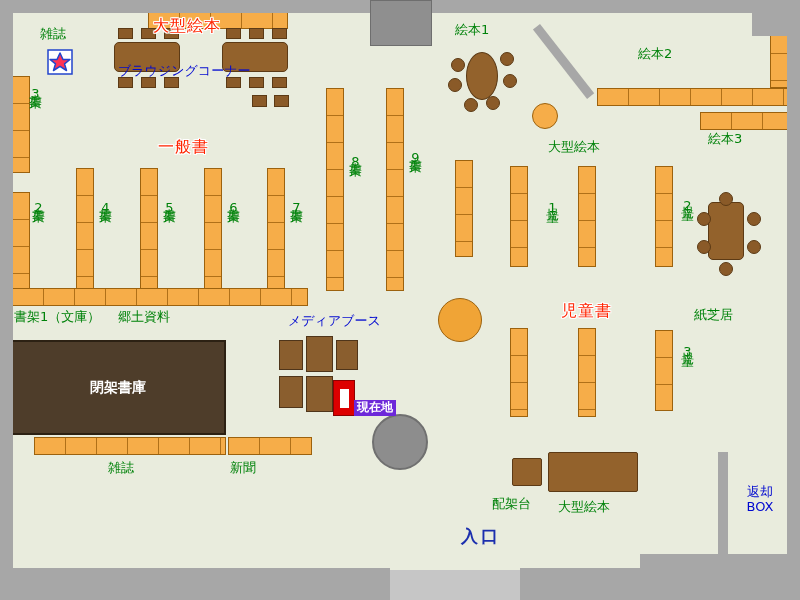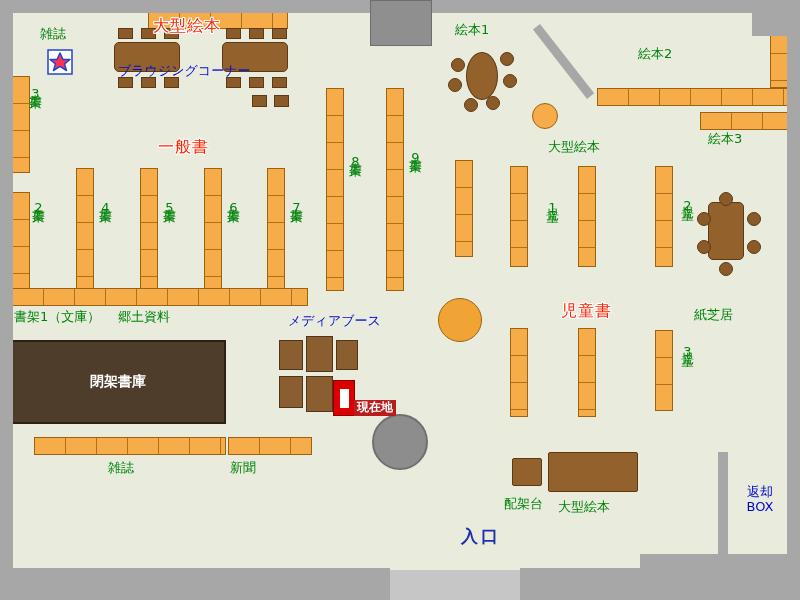--- a/index.html
+++ b/index.html
@@ -18,21 +18,21 @@
   .booth{background:#8a5e2e;border:1px solid #4f351a}
   .lab{position:absolute;font-weight:normal;white-space:nowrap;line-height:1.15}
   .green{color:#00820a;font-size:13px}
   .blue{color:#0008d0;font-size:13px}
   .red{color:#ff2400;font-size:16px;letter-spacing:1px;
        text-shadow:1px 1px 0 #fff,-1px -1px 0 #fff,1px -1px 0 #fff,-1px 1px 0 #fff,
                    0 1px 0 #fff,0 -1px 0 #fff,1px 0 0 #fff,-1px 0 0 #fff}
   .vert{writing-mode:vertical-rl;text-orientation:upright;letter-spacing:1px}
   .closed{background:#4e3d2a;border:2px solid #2c2113;display:flex;
           align-items:center;justify-content:center;color:#fff;font-weight:bold;font-size:14px}
-  .here-label{background:#b91c1c;color:#fff;font-size:12px;font-weight:bold;padding:1px 3px}
+  .here-label{background:#6d28d9;color:#fff;font-size:12px;font-weight:bold;padding:1px 3px}
   .booth-red{background:#dd0000;border:1px solid #8d0000}
   .entrance{color:#1c2fae;font-size:17px;letter-spacing:3px;font-weight:bold}
 </style>
 </head>
 <body>
 
 <div id="map">
 
   <div class="abs shelf-h" style="left:148px;top:12px;width:140px;height:17px"></div>
   <div class="abs shelf-v" style="left:12px;top:76px;width:18px;height:97px"></div>
@@ -94,21 +94,21 @@
 
   <div class="abs booth" style="left:279px;top:340px;width:24px;height:30px"></div>
   <div class="abs booth" style="left:306px;top:336px;width:27px;height:36px"></div>
   <div class="abs booth" style="left:336px;top:340px;width:22px;height:30px"></div>
   <div class="abs booth" style="left:279px;top:376px;width:24px;height:32px"></div>
   <div class="abs booth" style="left:306px;top:376px;width:27px;height:36px"></div>
   <div class="abs booth-red" style="position:absolute;left:333px;top:380px;width:22px;height:36px;box-sizing:border-box">
     <div style="position:absolute;left:6px;top:8px;width:9px;height:19px;background:#fff"></div>
   </div>
 
-  <div class="abs closed" style="left:10px;top:340px;width:216px;height:84px">
+  <div class="abs closed" style="left:10px;top:340px;width:216px;height:95px">
     <span>閉架書庫</span>
   </div>
   <div class="abs table" style="left:512px;top:458px;width:30px;height:28px;border-radius:2px"></div>
   <div class="abs table" style="left:548px;top:452px;width:90px;height:40px;border-radius:2px"></div>
 
   <div class="abs wall" style="left:0;top:0;width:800px;height:13px"></div>
   <div class="abs wall" style="left:0;top:0;width:13px;height:600px"></div>
   <div class="abs wall" style="left:787px;top:0;width:13px;height:600px"></div>
   <div class="abs wall" style="left:752px;top:0;width:48px;height:36px"></div>
   <div class="abs pillar" style="left:370px;top:0;width:62px;height:46px"></div>
@@ -148,21 +148,21 @@
   <div class="lab green" style="left:230px;top:461px">新聞</div>
   <div class="lab green" style="left:455px;top:23px">絵本1</div>
   <div class="lab green" style="left:638px;top:47px">絵本2</div>
   <div class="lab green" style="left:548px;top:140px">大型絵本</div>
   <div class="lab green" style="left:708px;top:132px">絵本3</div>
   <div class="lab green vert" style="left:544px;top:198px">児童1</div>
   <div class="lab green vert" style="left:679px;top:196px">児童2</div>
   <div class="lab red" style="left:561px;top:302px">児童書</div>
   <div class="lab green" style="left:694px;top:308px">紙芝居</div>
   <div class="lab green vert" style="left:679px;top:342px">児童3</div>
-  <div class="lab green" style="left:504px;top:497px">配架台</div>
+  <div class="lab green" style="left:492px;top:497px">配架台</div>
   <div class="lab green" style="left:558px;top:500px">大型絵本</div>
   <div class="lab blue" style="left:736px;top:485px;text-align:center;width:48px">
     <div>返却</div>
     <div>BOX</div>
   </div>
   <div class="lab entrance" style="left:461px;top:527px">入口</div>
 
 </div>
 
 </body></html>

